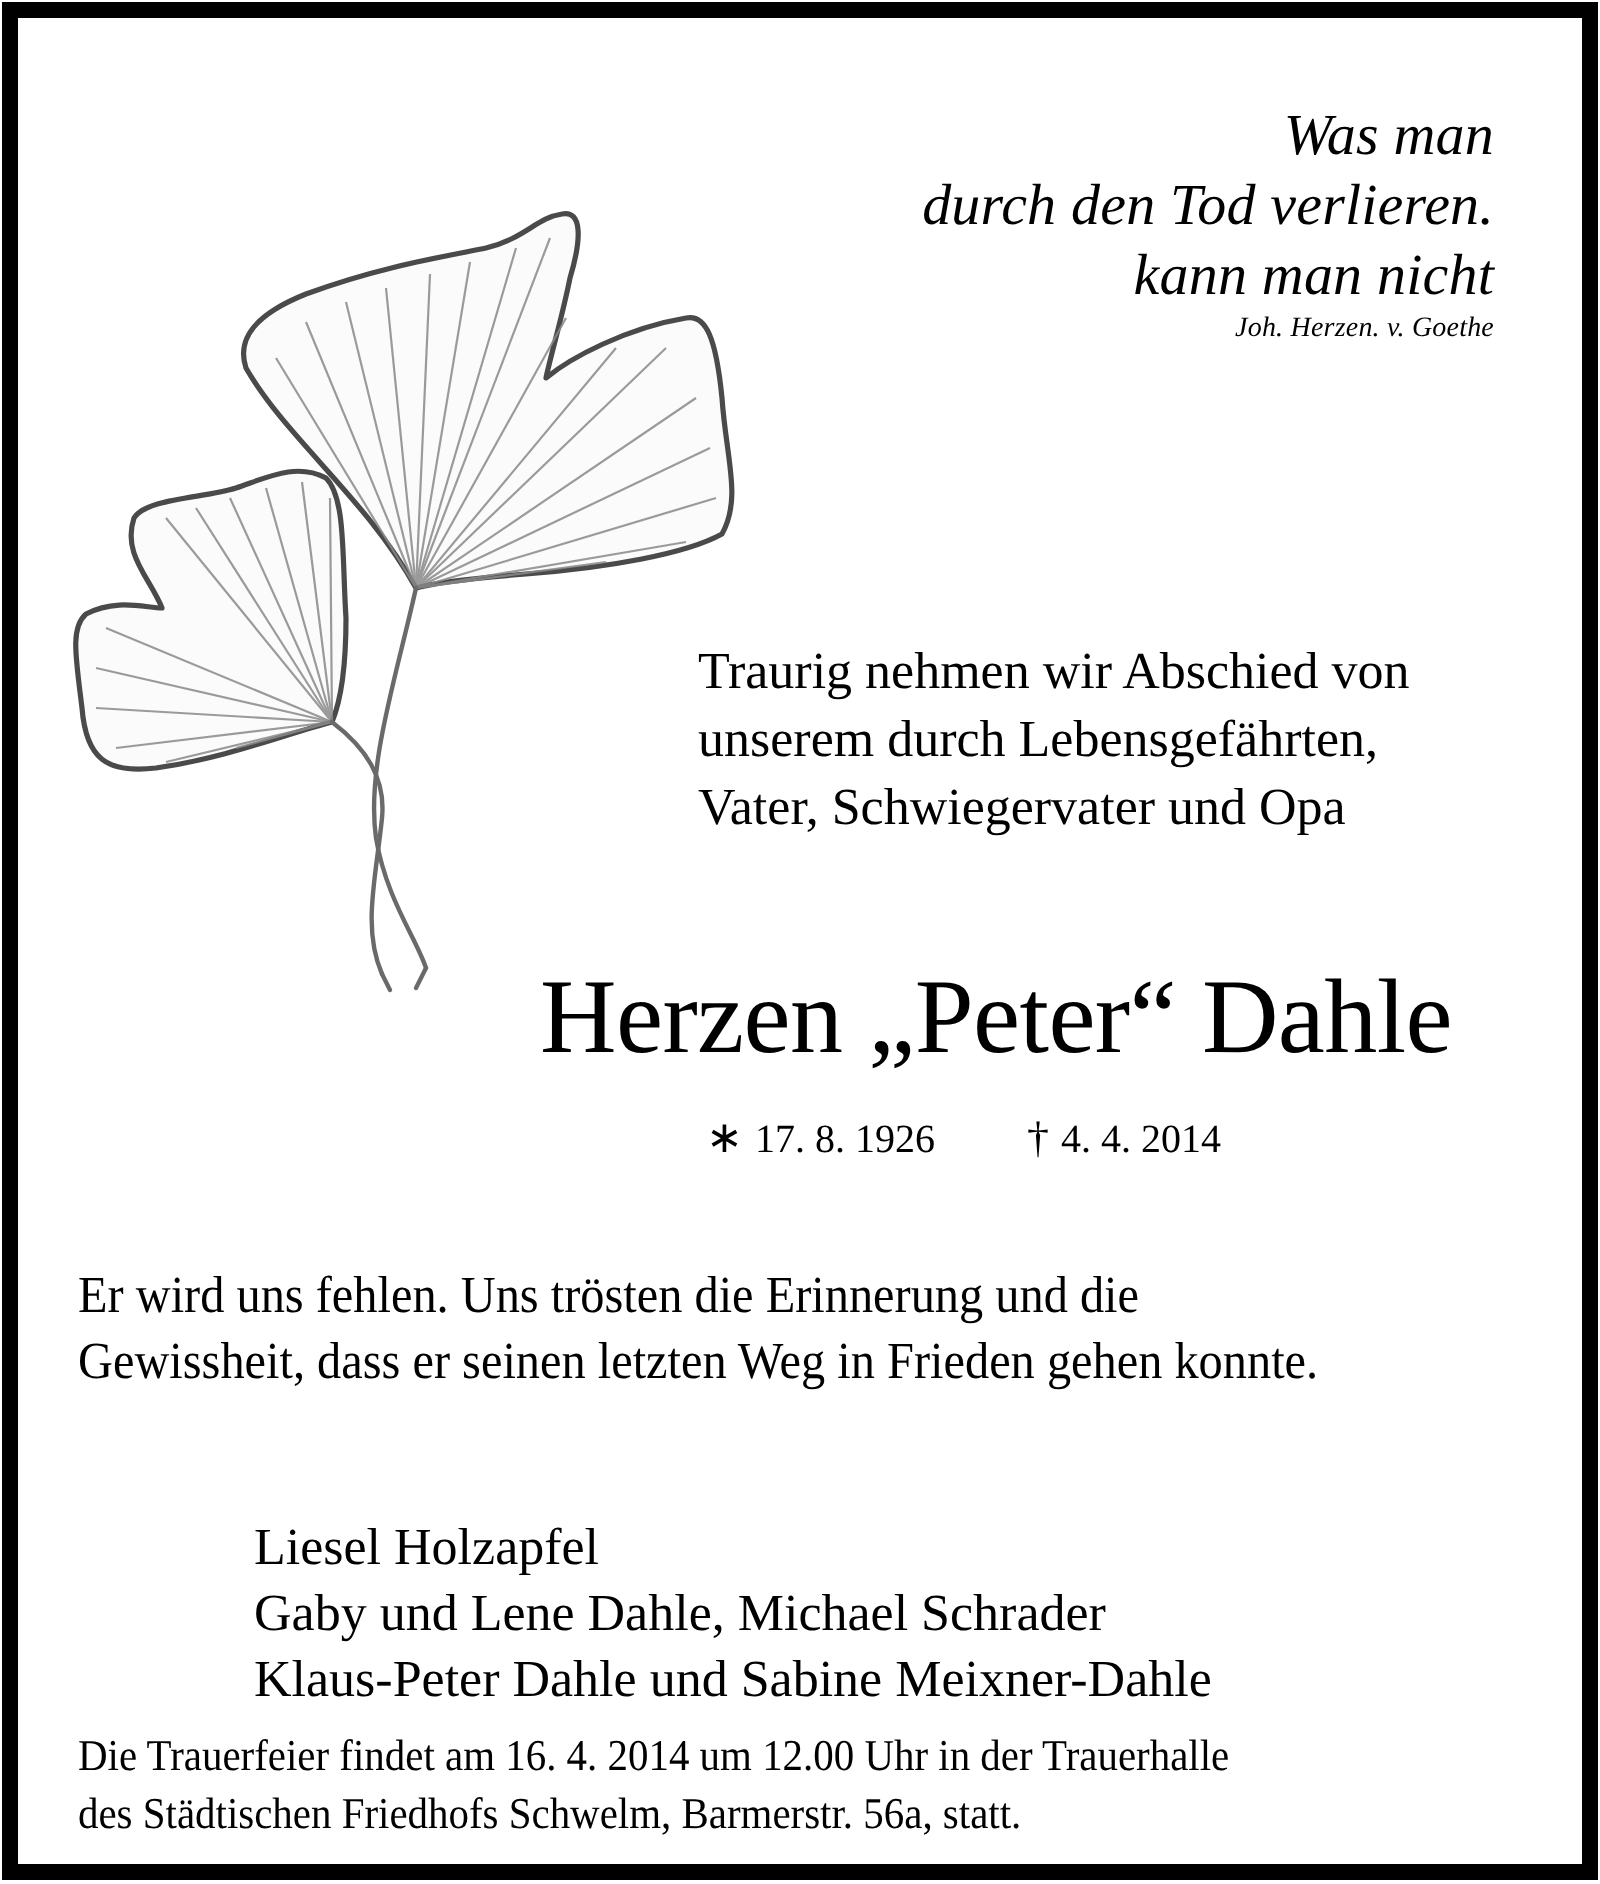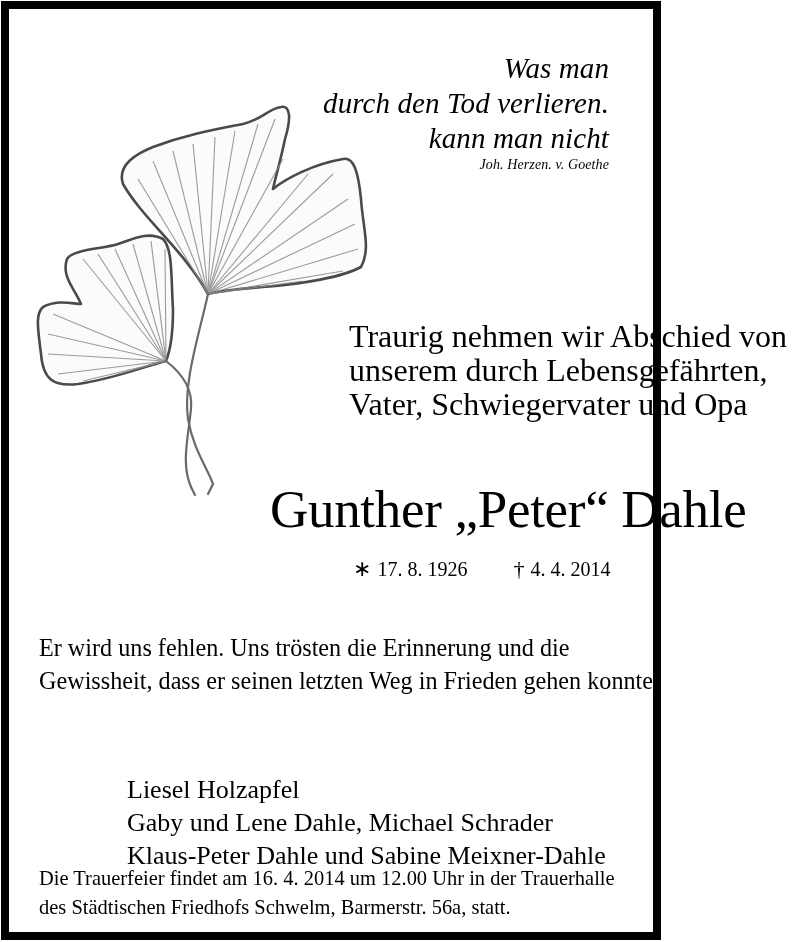--- a/index.html
+++ b/index.html
@@ -12,21 +12,21 @@
       height: 942px;
       position: relative;
       overflow: hidden;
       font-family: "Liberation Serif", "DejaVu Serif", serif;
       color: #000000;
     }
     .frame {
       position: absolute;
       left: 1px;
       top: 1px;
-      width: 660px;
+      width: 798px;
       height: 939px;
       box-sizing: border-box;
       border-style: solid;
       border-color: #000000;
       border-width: 8px 8px 8px 8px;
       background: #ffffff;
     }
     .quote {
       position: absolute;
       right: 44px;
@@ -48,21 +48,21 @@
       position: absolute;
       left: 14px;
       top: 90px;
       width: 360px;
       height: 400px;
     }
     .intro {
       position: absolute;
       left: 340px;
       top: 310px;
-      font-size: 32px;
+      font-size: 26px;
       line-height: 34px;
       white-space: nowrap;
     }
     .intro .line { display: block; }
     .name {
       position: absolute;
       left: 261px;
       top: 468px;
       font-size: 53px;
       line-height: 64px;
@@ -87,21 +87,21 @@
       font-size: 26px;
       line-height: 33px;
       white-space: nowrap;
       transform: scaleX(0.93);
       transform-origin: left top;
     }
     .closing .line { display: block; }
     .family {
       position: absolute;
       left: 118px;
-      top: 764px;
+      top: 748px;
       font-size: 26px;
       line-height: 33px;
       white-space: nowrap;
     }
     .family .line { display: block; }
     .service {
       position: absolute;
       left: 30px;
       top: 854px;
       font-size: 22px;
@@ -191,21 +191,21 @@
       <path d="M 168 388 L 172 396"></path>
     </g>
   </svg>
 
   <div class="intro">
     <span class="line">Traurig nehmen wir Abschied von</span>
     <span class="line">unserem durch Lebensgefährten,</span>
     <span class="line">Vater, Schwiegervater und Opa</span>
   </div>
 
-  <div class="name">Gunther „Peter“ Dahle</div>
+  <div class="name">Herzen „Peter“ Dahle</div>
 
   <div class="dates">
     <span class="sym">∗</span><span>17. 8. 1926</span><span class="gap"></span><span class="sym">†</span><span>4. 4. 2014</span>
   </div>
 
   <div class="closing">
     <span class="line">Er wird uns fehlen. Uns trösten die Erinnerung und die</span>
     <span class="line">Gewissheit, dass er seinen letzten Weg in Frieden gehen konnte.</span>
   </div>
 

